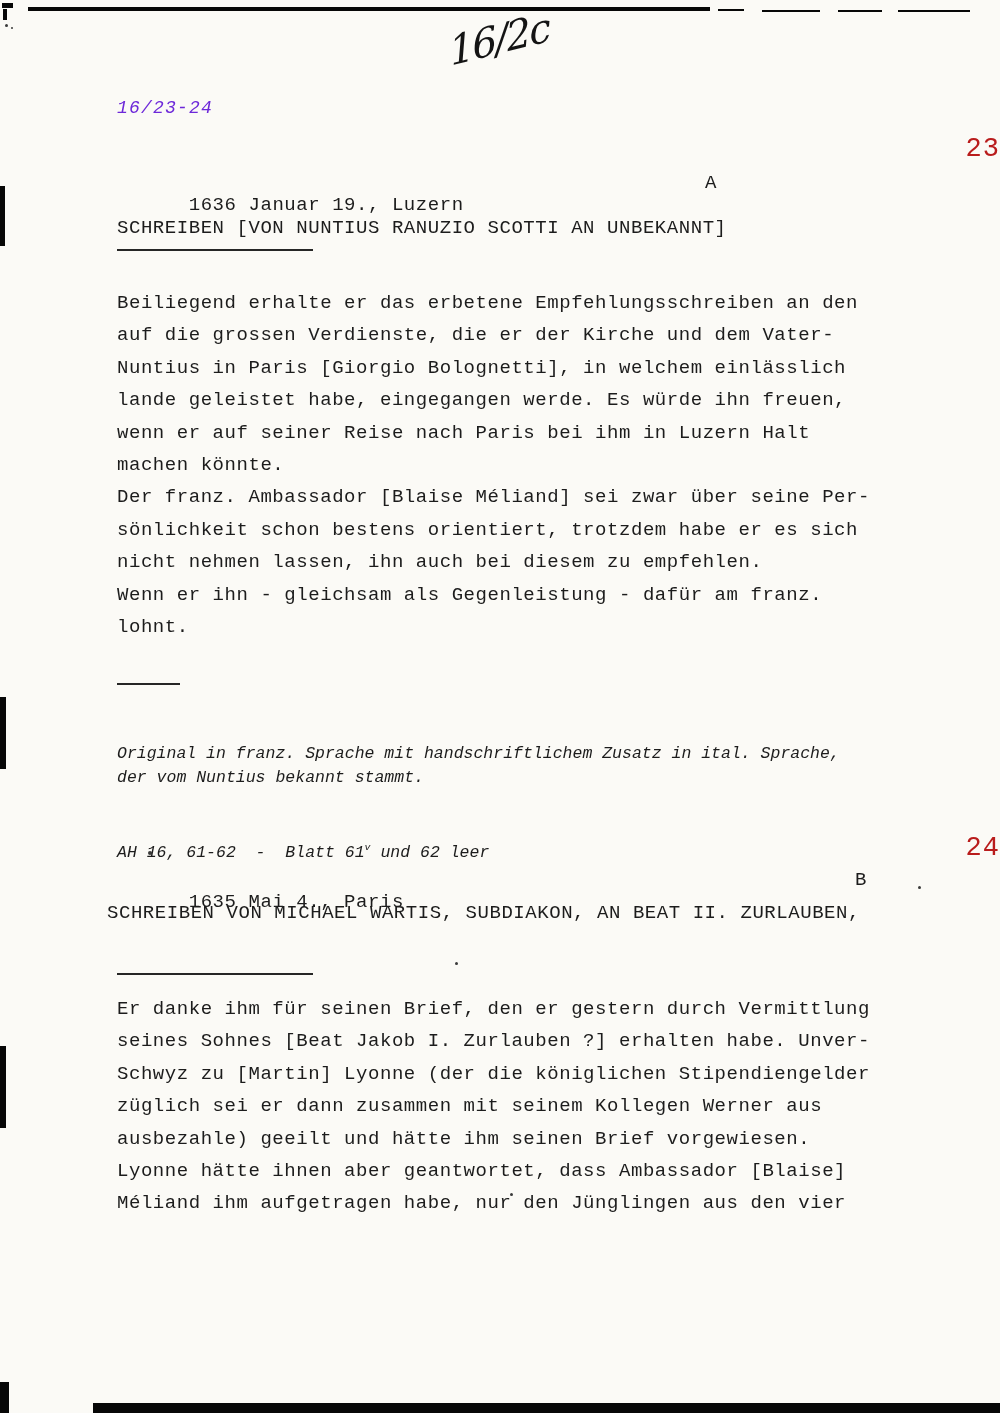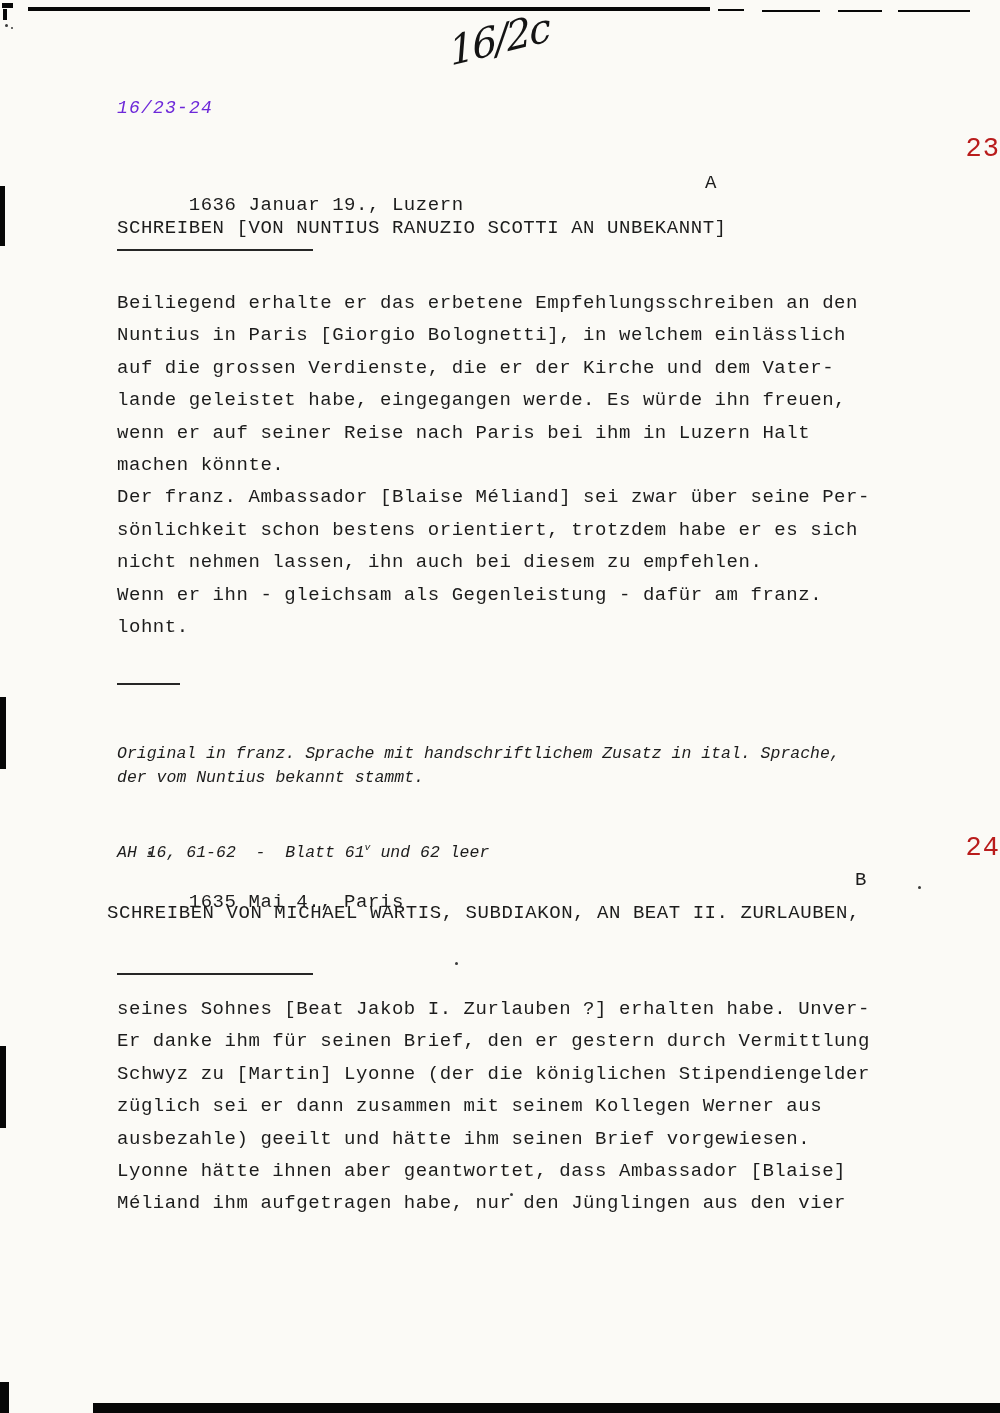--- a/index.html
+++ b/index.html
@@ -91,22 +91,22 @@
     </div>
 
     <div class="abs title-block" style="left:117px; top:214px;">
         <div class="tline">SCHREIBEN [VON NUNTIUS RANUZIO SCOTTI AN UNBEKANNT]</div>
       </div>
 
     <div class="rule" style="left:117px; top:249px; width:196px;"></div>
 
     <div class="abs body-block" style="left:117px; top:271px;margin-top:16px;">
         <div class="tline">Beiliegend erhalte er das erbetene Empfehlungsschreiben an den</div>
+        <div class="tline">auf die grossen Verdienste, die er der Kirche und dem Vater-</div>
         <div class="tline">Nuntius in Paris [Giorgio Bolognetti], in welchem einlässlich</div>
-        <div class="tline">auf die grossen Verdienste, die er der Kirche und dem Vater-</div>
         <div class="tline">lande geleistet habe, eingegangen werde. Es würde ihn freuen,</div>
         <div class="tline">wenn er auf seiner Reise nach Paris bei ihm in Luzern Halt</div>
         <div class="tline">machen könnte.</div>
         <div class="tline">Der franz. Ambassador [Blaise Méliand] sei zwar über seine Per-</div>
         <div class="tline">sönlichkeit schon bestens orientiert, trotzdem habe er es sich</div>
         <div class="tline">nicht nehmen lassen, ihn auch bei diesem zu empfehlen.</div>
         <div class="tline">Wenn er ihn - gleichsam als Gegenleistung - dafür am franz.</div>
         <div class="tline">lohnt.</div>
       </div>
 
@@ -128,22 +128,22 @@
       <span class="letter-mark">B</span>
     </div>
 
     <div class="abs title-block" style="left:107px; top:899px;">
         <div class="tline">SCHREIBEN VON MICHAEL WARTIS, SUBDIAKON, AN BEAT II. ZURLAUBEN,</div>
       </div>
 
     <div class="rule" style="left:117px; top:973px; width:196px;"></div>
 
     <div class="abs body-block" style="left:117px; top:993px;">
+        <div class="tline">Er danke ihm für seinen Brief, den er gestern durch Vermittlung</div>
         <div class="tline">seines Sohnes [Beat Jakob I. Zurlauben ?] erhalten habe. Unver-</div>
-        <div class="tline">Er danke ihm für seinen Brief, den er gestern durch Vermittlung</div>
         <div class="tline">Schwyz zu [Martin] Lyonne (der die königlichen Stipendiengelder</div>
         <div class="tline">züglich sei er dann zusammen mit seinem Kollegen Werner aus</div>
         <div class="tline">ausbezahle) geeilt und hätte ihm seinen Brief vorgewiesen.</div>
         <div class="tline">Lyonne hätte ihnen aber geantwortet, dass Ambassador [Blaise]</div>
         <div class="tline">Méliand ihm aufgetragen habe, nur den Jünglingen aus den vier</div>
       </div>
 
   </div>
 
 </div>

